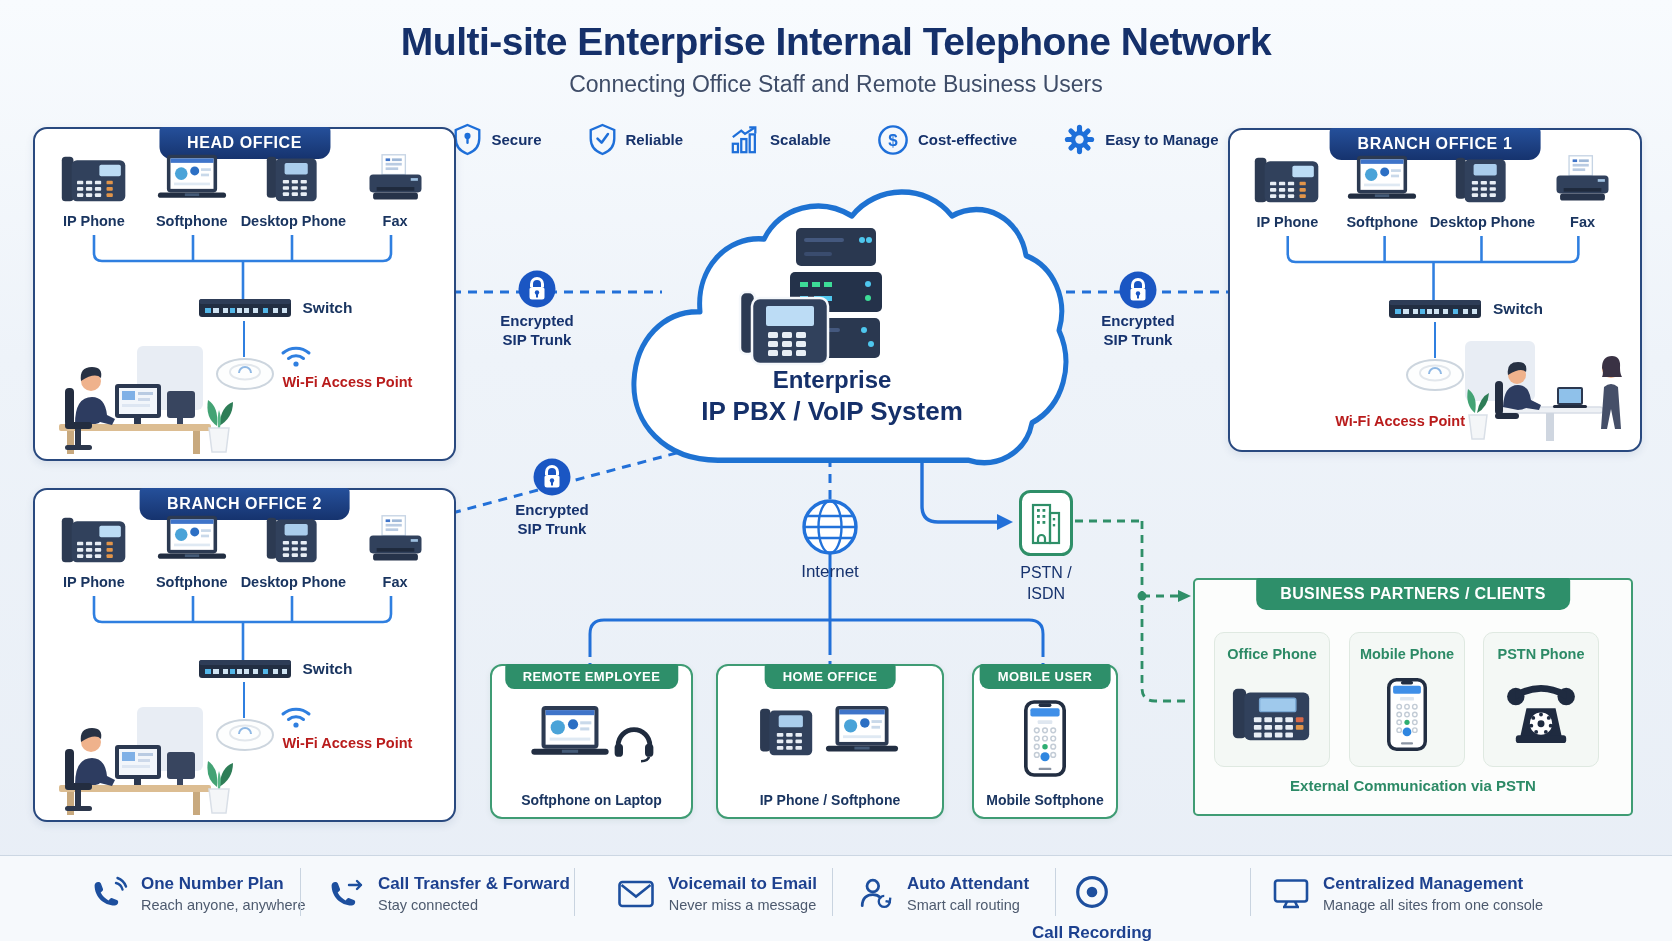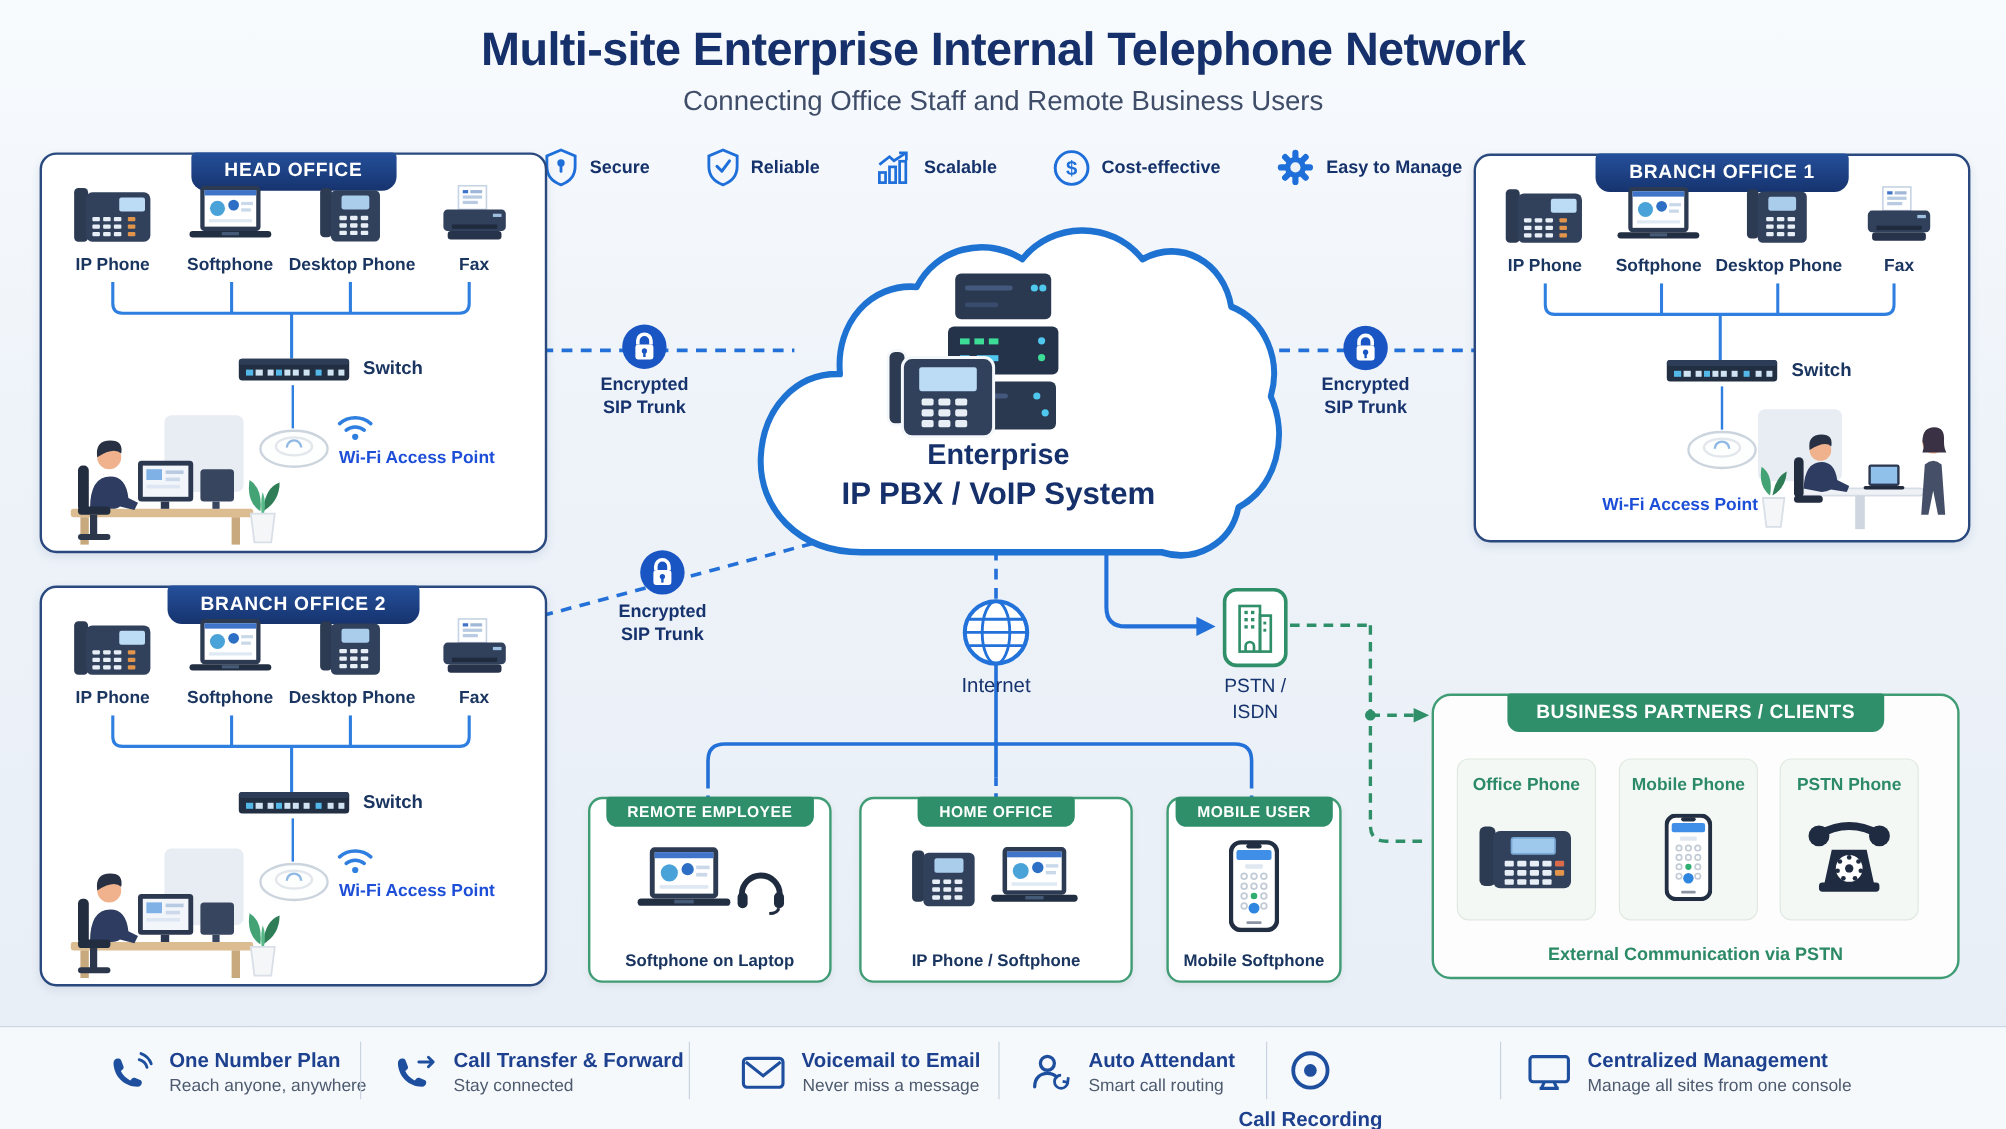--- a/index.html
+++ b/index.html
@@ -15,43 +15,43 @@
   .office-tab{position:absolute;top:-2px;left:50%;transform:translateX(-50%);background:linear-gradient(180deg,#25509b,#16336e);color:#fff;font-size:16px;font-weight:bold;letter-spacing:.6px;padding:7px 28px;border-radius:4px 4px 12px 12px;white-space:nowrap;}
   .device-row{position:absolute;left:10px;right:10px;top:24px;display:flex;}
   .device{flex:1;display:flex;flex-direction:column;align-items:center;}
   .device-label{margin-top:8px;font-size:14.5px;font-weight:bold;color:#1a3560;white-space:nowrap;}
   .office-lines{position:absolute;left:0;top:106px;width:100%;height:64px;}
   .switch-svg{position:absolute;left:50%;margin-left:-48px;top:166px;}
   .switch-label{position:absolute;left:calc(50% + 58px);top:170px;font-size:15.5px;font-weight:bold;color:#1a3560;}
   .vline{position:absolute;left:calc(50% - 1.3px);top:192px;height:36px;border-left:2.6px solid #2f7fe0;}
   .ap-svg{position:absolute;left:calc(50% - 30px);top:228px;}
   .fan-svg{position:absolute;left:calc(50% + 34px);top:210px;}
-  .wifi-label{position:absolute;left:calc(50% + 38px);top:245px;font-size:14.5px;font-weight:bold;color:#1d4ed8;white-space:nowrap;}
+  .wifi-label{position:absolute;left:calc(50% + 38px);top:245px;font-size:14.5px;font-weight:bold;color:#b91c1c;white-space:nowrap;}
   .scene{position:absolute;left:6px;bottom:5px;}
   .b1 .scene{left:auto;right:4px;}
   .b1 .wifi-label{left:auto;right:calc(50% - 30px);top:283px;}
   .lock-badge{position:absolute;z-index:5;}
   .sip-label{position:absolute;z-index:5;width:130px;text-align:center;font-size:15px;font-weight:bold;color:#17336e;line-height:19px;}
   .sip-label span{display:block;}
   .cloud-svg{position:absolute;left:598px;top:172px;width:472px;height:330px;z-index:2;}
   .cloud-art{position:absolute;z-index:3;}
   .cloud-t{position:absolute;left:640px;width:384px;text-align:center;z-index:3;color:#15306a;font-weight:bold;}
   .globe-svg{position:absolute;left:800px;top:497px;z-index:2;}
   .net-label{position:absolute;z-index:3;text-align:center;font-weight:normal;color:#17336e;}
   .pstn-svg{position:absolute;left:1018px;top:489px;z-index:2;}
   .site-box{position:absolute;background:#fff;border:2px solid #3f9c74;border-radius:12px;z-index:4;box-shadow:0 2px 6px rgba(40,90,70,.08);}
   .site-tab{position:absolute;top:-2px;left:50%;transform:translateX(-50%);background:#2e8f6a;color:#fff;font-size:13px;font-weight:bold;letter-spacing:.4px;padding:5px 18px;border-radius:3px 3px 9px 9px;white-space:nowrap;}
   .site-art{position:absolute;left:0;right:0;top:38px;display:flex;justify-content:center;align-items:flex-end;gap:4px;}
   .site-caption{position:absolute;left:0;right:0;bottom:9px;text-align:center;font-size:14px;font-weight:bold;color:#1a3560;}
-  .partners-box{position:absolute;left:1193px;top:578px;width:436px;height:234px;background:#fcfdfc;border:2px solid #3f9c74;border-radius:16px;z-index:4;}
+  .partners-box{position:absolute;left:1193px;top:578px;width:436px;height:234px;background:#fcfdfc;border:2px solid #3f9c74;border-radius:5px;z-index:4;}
   .partners-tab{position:absolute;top:-2px;left:50%;transform:translateX(-50%);background:#2e8f6a;color:#fff;font-size:16px;font-weight:bold;letter-spacing:.4px;padding:7px 24px;border-radius:3px 3px 10px 10px;white-space:nowrap;}
   .pcard{position:absolute;top:52px;width:114px;height:133px;background:#f4f8f5;border:1px solid #dfe9e1;border-radius:10px;display:flex;flex-direction:column;align-items:center;}
   .pcard-label{margin-top:13px;font-size:14.5px;font-weight:bold;color:#2c8a66;white-space:nowrap;}
   .pcard-art{flex:1;display:flex;align-items:center;}
-  .partners-note{position:absolute;left:0;right:0;bottom:10px;text-align:center;font-size:15px;font-weight:bold;color:#2c8a66;}
+  .partners-note{position:absolute;left:0;right:0;bottom:20px;text-align:center;font-size:15px;font-weight:bold;color:#2c8a66;}
   .footer{position:absolute;left:0;top:855px;width:1672px;height:86px;background:#f6f9fc;border-top:1px solid #ccd7e3;z-index:4;}
   .feat{position:absolute;display:flex;align-items:center;gap:13px;top:18px;}
   .feat-title{font-size:17px;font-weight:bold;color:#1d418f;white-space:nowrap;}
   .feat-sub{font-size:14.5px;color:#4d5a6e;margin-top:3px;white-space:nowrap;}
   .fsep{position:absolute;top:12px;height:48px;border-left:1.5px solid #c9d4e0;}
 </style>
 </head>
 <body>
 
 <svg width="0" height="0" style="position:absolute" aria-hidden="true">

